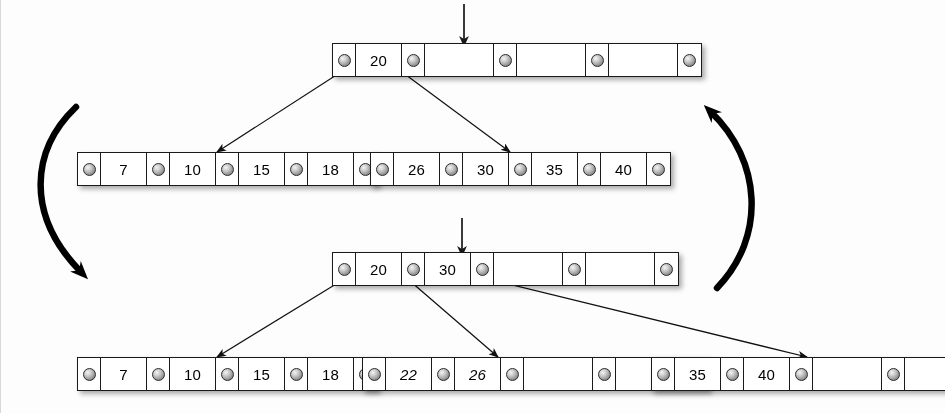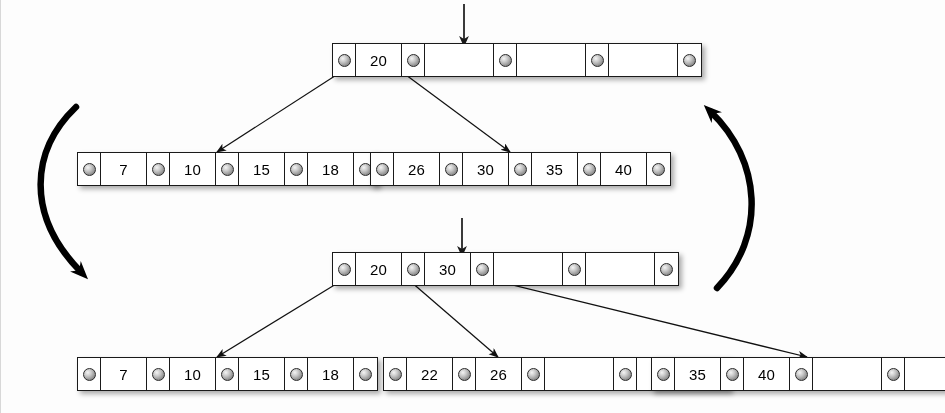--- a/index.html
+++ b/index.html
@@ -231,21 +231,21 @@
     <div class="cell key">15</div>
     <div class="cell ptr">
       <span class="bead"></span>
     </div>
     <div class="cell key">18</div>
     <div class="cell ptr">
       <span class="bead"></span>
     </div>
   </div>
 
-  <div class="node" style="left:382px; top:357px;">
+  <div class="node" style="left:361px; top:357px;font-style:italic;">
     <div class="cell ptr">
       <span class="bead"></span>
     </div>
     <div class="cell key">22</div>
     <div class="cell ptr">
       <span class="bead"></span>
     </div>
     <div class="cell key">26</div>
     <div class="cell ptr">
       <span class="bead"></span>

